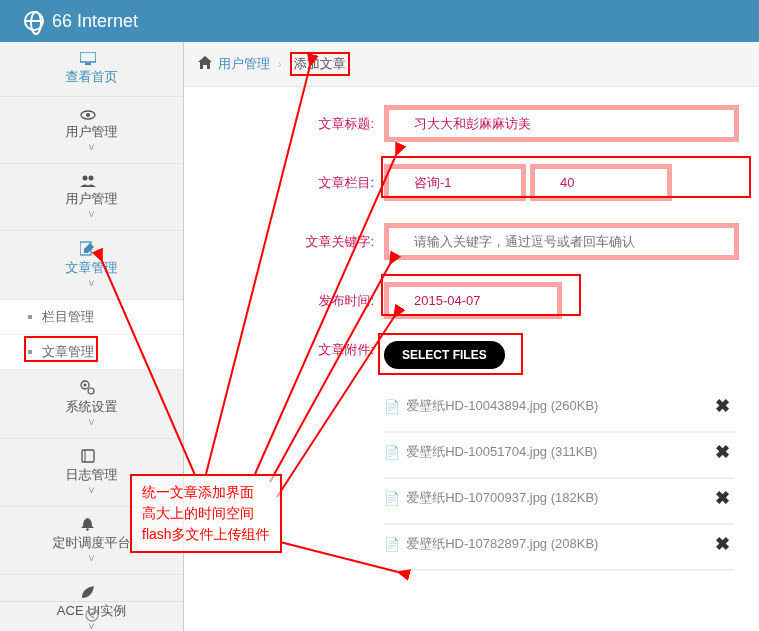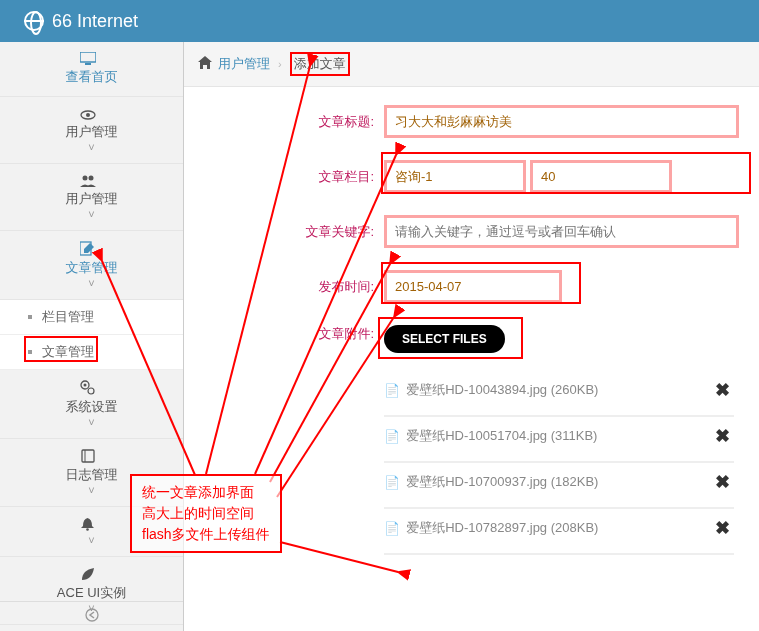--- a/index.html
+++ b/index.html
@@ -35,21 +35,21 @@
 .breadcrumb .home-icon { color: #555; margin-right: 6px; }
 .breadcrumb a { color: #438eb9; text-decoration: none; }
 .breadcrumb .sep { margin: 0 8px; color: #bbb; font-size: 11px; }
 .bc-highlight { border: 2px solid #ff0000; padding: 1px 2px; }
 
 .form { padding: 18px 20px 18px 120px; }
 .row { display: flex; align-items: center; margin-bottom: 22px; }
 .row .lbl { width: 80px; text-align: right; padding-right: 10px; color: #be185d; }
 .row .lbl::after { content: ":"; }
 .row .field { flex: 1; position: relative; }
-input[type=text] { border: 3px solid #fca5a5; padding: 6px 8px; font-size: 13px; color: #a16207; }
+input[type=text] { border: 5px solid #fca5a5; padding: 6px 25px; font-size: 13px; color: #be185d; }
 .full { width: 355px; }
 .half { width: 142px; }
 .field-row-dual { display: flex; gap: 4px; }
 .hl-box { border: 2px solid #ff0000; position: absolute; pointer-events: none; }
 
 .select-files-btn { background: #000; color: #fff; border-radius: 16px; padding: 7px 18px; font-size: 12px; font-weight: bold; display: inline-block; cursor: pointer; border: none; }
 
 .file-list { margin-top: 18px; }
 .file-item { border-bottom: 2px solid #eee; padding: 8px 0 14px; display: flex; align-items: center; width: 350px; }
 .file-item .ficon { color: #3577aa; margin-right: 6px; font-size: 13px; }
@@ -143,20 +143,21 @@
           </svg></span>
       <span class="label">日志管理</span>
       <span class="chevron">˅</span>
     </div>
 
     <div class="side-item">
       <span class="icon"><svg width="13" height="14" viewBox="0 0 13 14">
             <path d="M6.5 1 Q2 2 2 9 L0 11 L13 11 L11 9 Q11 2 6.5 1 Z" fill="#555"></path>
             <circle cx="6.5" cy="12.5" r="1.3" fill="#555"></circle>
           </svg></span>
+      <span class="label">定时调度平台</span>
       <span class="chevron">˅</span>
     </div>
 
     <div class="side-item">
       <span class="icon"><svg width="14" height="14" viewBox="0 0 14 14">
             <path d="M1 13 Q1 3 13 1 Q11 13 1 13 Z" fill="#555"></path>
           </svg></span>
       <span class="label">ACE UI实例</span>
       <span class="chevron">˅</span>
     </div>

